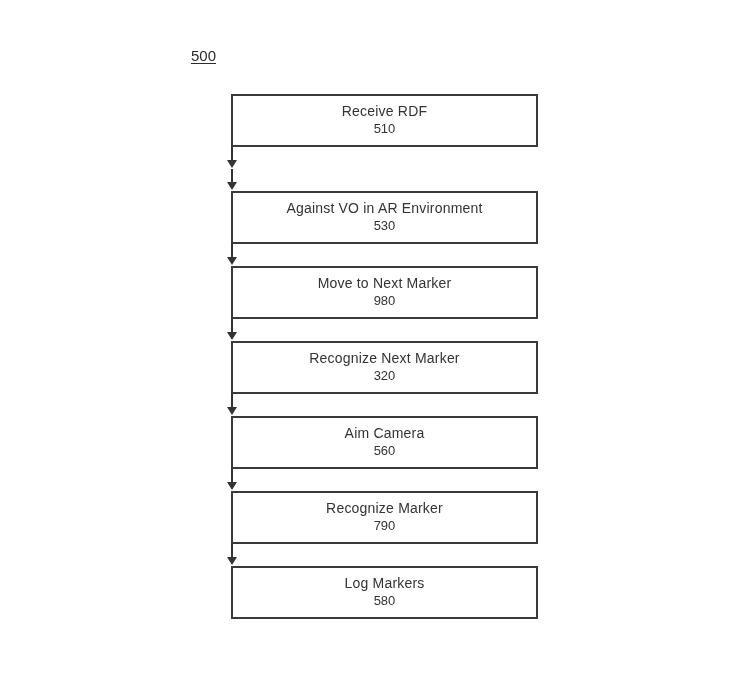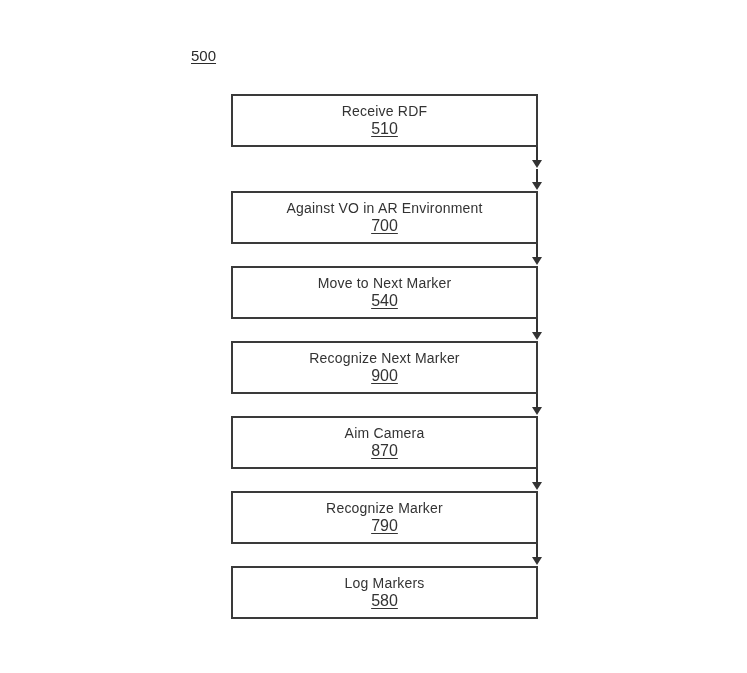--- a/index.html
+++ b/index.html
@@ -26,45 +26,44 @@
     text-decoration: underline;
     text-underline-offset: 2px;
   }
   .flow-column {
     position: absolute;
     left: 231px;
     top: 64px;
     width: 307px;
     display: flex;
     flex-direction: column;
-    align-items: flex-end;
+    align-items: flex-start;
   }
   .step-box {
     box-sizing: border-box;
     width: 307px;
     height: 53px;
     border: 2px solid #3a3a3a;
     background: #ffffff;
     display: flex;
     flex-direction: column;
     justify-content: center;
     align-items: center;
     text-align: center;
   }
   .step-label {
     font-size: 14px;
     line-height: 17px;
     color: #333333;
     letter-spacing: 0.2px;
   }
   .step-ref {
-    font-size: 16px;
+    font-size: 13px;
     line-height: 18px;
     color: #333333;
-    text-decoration: underline;
     text-underline-offset: 2px;
   }
   .arrow-wrap {
     height: 22px;
     display: flex;
     justify-content: center;
     align-items: flex-start;
   }
   .arrow-shaft {
     width: 2px;
@@ -103,48 +102,48 @@
       <div class="arrow-shaft"></div>
     </div>
 
 
     <div class="arrow-wrap">
       <div class="arrow-shaft"></div>
     </div>
 
     <div class="step-box">
       <div class="step-label">Against VO in AR Environment</div>
-      <div class="step-ref">700</div>
+      <div class="step-ref">530</div>
     </div>
 
     <div class="arrow-wrap">
       <div class="arrow-shaft"></div>
     </div>
 
     <div class="step-box">
       <div class="step-label">Move to Next Marker</div>
-      <div class="step-ref">540</div>
+      <div class="step-ref">980</div>
     </div>
 
     <div class="arrow-wrap">
       <div class="arrow-shaft"></div>
     </div>
 
     <div class="step-box">
       <div class="step-label">Recognize Next Marker</div>
-      <div class="step-ref">900</div>
+      <div class="step-ref">320</div>
     </div>
 
     <div class="arrow-wrap">
       <div class="arrow-shaft"></div>
     </div>
 
     <div class="step-box">
       <div class="step-label">Aim Camera</div>
-      <div class="step-ref">870</div>
+      <div class="step-ref">560</div>
     </div>
 
     <div class="arrow-wrap">
       <div class="arrow-shaft"></div>
     </div>
 
     <div class="step-box">
       <div class="step-label">Recognize Marker</div>
       <div class="step-ref">790</div>
     </div>

